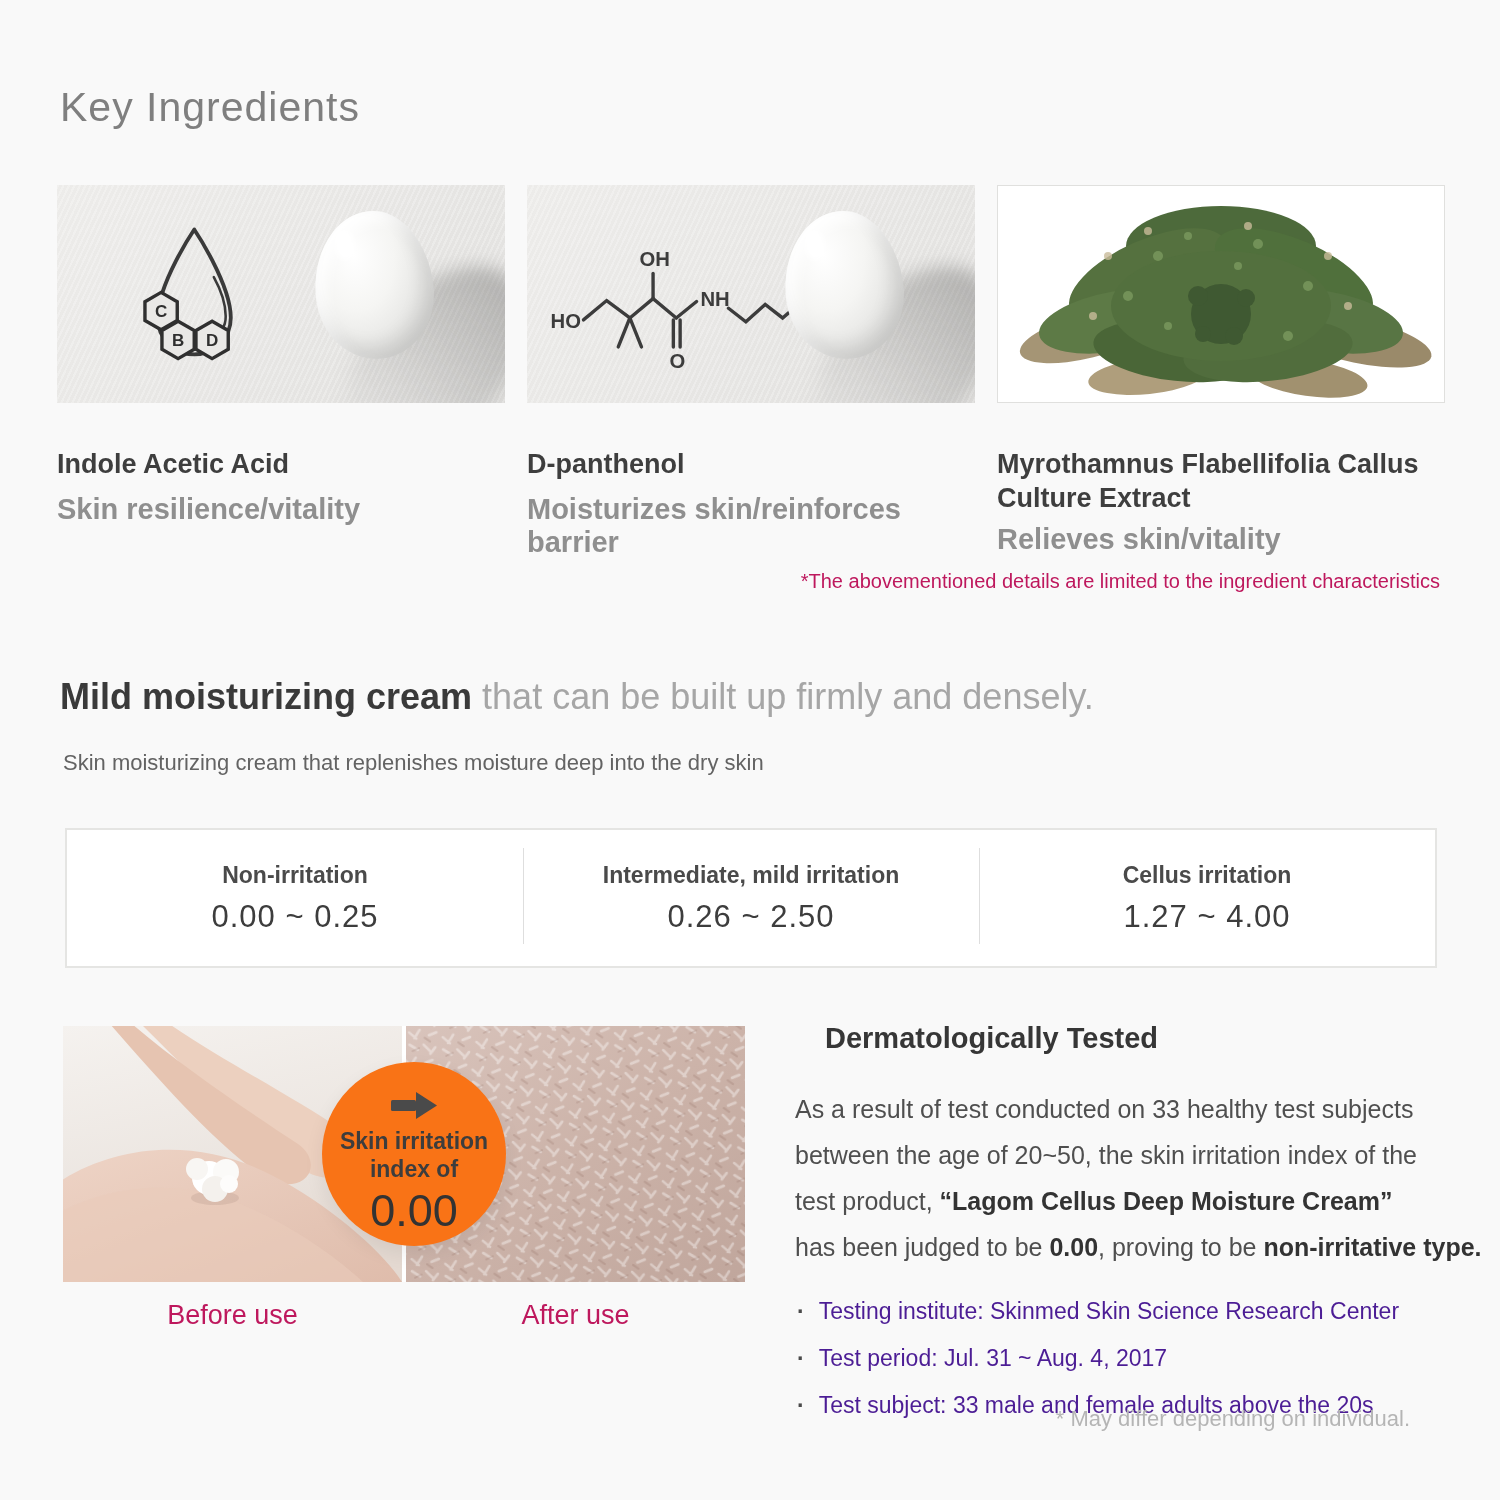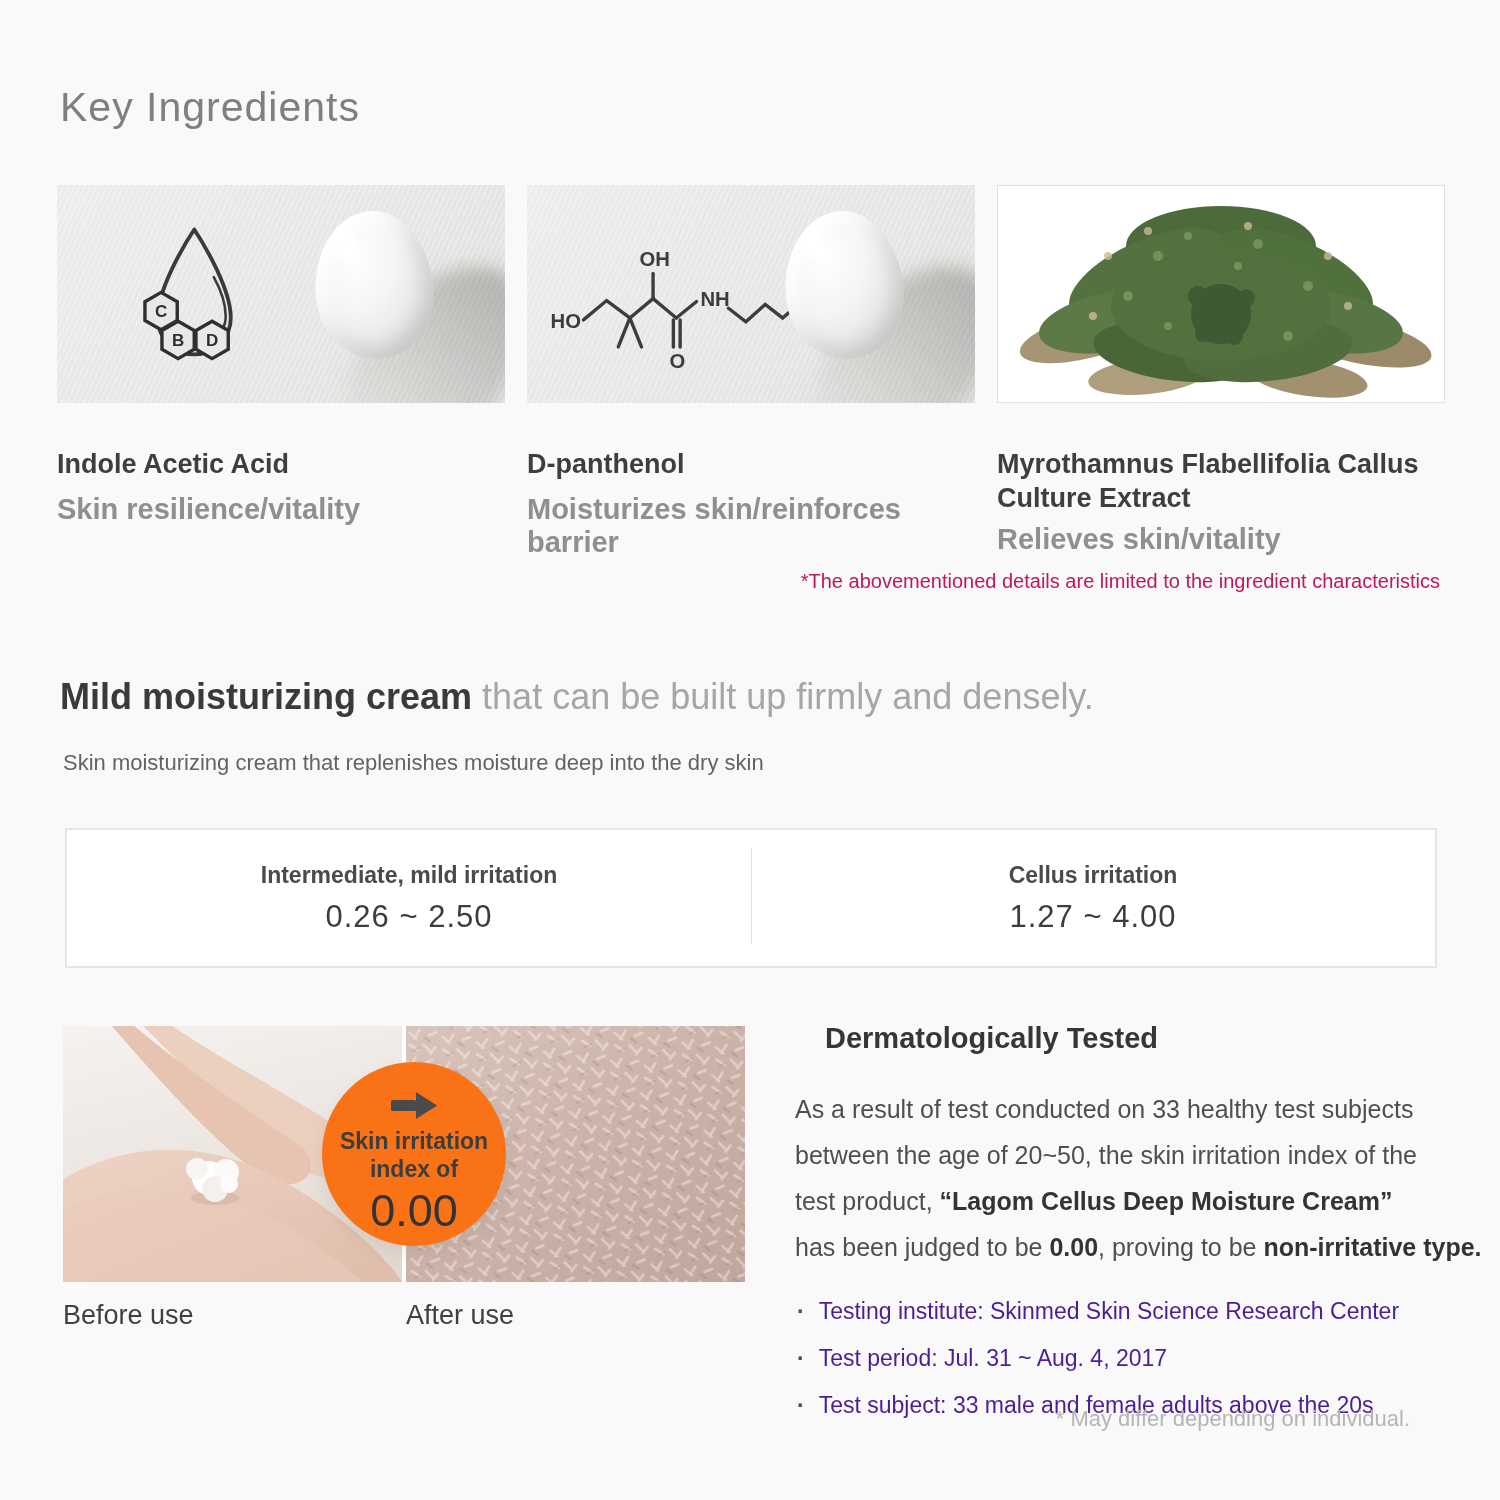--- a/index.html
+++ b/index.html
@@ -71,22 +71,22 @@
   .ba .half.before { left:0; }
   .ba .half.after  { left:343px; }
   .badge {
     position:absolute; left:259px; top:36px; width:184px; height:184px;
     background:#f97316; border-radius:50%; z-index:5;
     box-shadow:0 8px 20px rgba(0,0,0,0.07);
     display:flex; flex-direction:column; align-items:center;
   }
   .badge .txt  { font-size:23px; font-weight:bold; color:#3d3d3d; line-height:28px; }
   .badge .val  { margin-top:2px; font-size:45px; font-weight:300; color:#333333; }
-  .ba-label { position:absolute; top:1300px; width:339px; 
-              font-size:27px; color:#404040; font-weight:300; }
+  .ba-label { position:absolute; top:1300px; width:339px; text-align:center;
+              font-size:27px; color:#be185d; font-weight:300; }
   .ba-label.before { left:63px; }
   .ba-label.after  { left:406px; }
   
   .dt-head { position:absolute; left:825px; top:1022px; font-size:29px; font-weight:bold; color:#363636; }
   .dt-para { position:absolute; left:795px; top:1086px; font-size:25px; line-height:46px;
              color:#4f4f4f; font-weight:300; }
   .dt-para .b { font-weight:bold; color:#333333; }
   .dt-bullets { position:absolute; left:797px; top:1288px; list-style:none; margin:0; padding:0; }
   .dt-bullets li { font-size:23px; line-height:47px; color:#4c1d95; font-weight:300; }
   .dt-bullets li::before { content:"·"; font-weight:bold; margin-right:14px; color:#4a4a4a; }
@@ -212,20 +212,24 @@
   </div>
 
   <div class="ki-disclaimer">*The abovementioned details are limited to the ingredient characteristics</div>
 
   <div class="mm-title">
     <span class="b">Mild moisturizing cream</span><span class="l"> that can be built up firmly and densely.</span>
   </div>
   <div class="mm-sub">Skin moisturizing cream that replenishes moisture deep into the dry skin</div>
 
   <div class="scale">
+    <div class="cell">
+      <div class="lbl">Non-irritation</div>
+      <div class="rng">0.00 ~ 0.25</div>
+    </div>
     <div class="cell">
       <div class="lbl">Intermediate, mild irritation</div>
       <div class="rng">0.26 ~ 2.50</div>
     </div>
     <div class="cell">
       <div class="lbl">Cellus irritation</div>
       <div class="rng">1.27 ~ 4.00</div>
     </div>
   </div>
 

